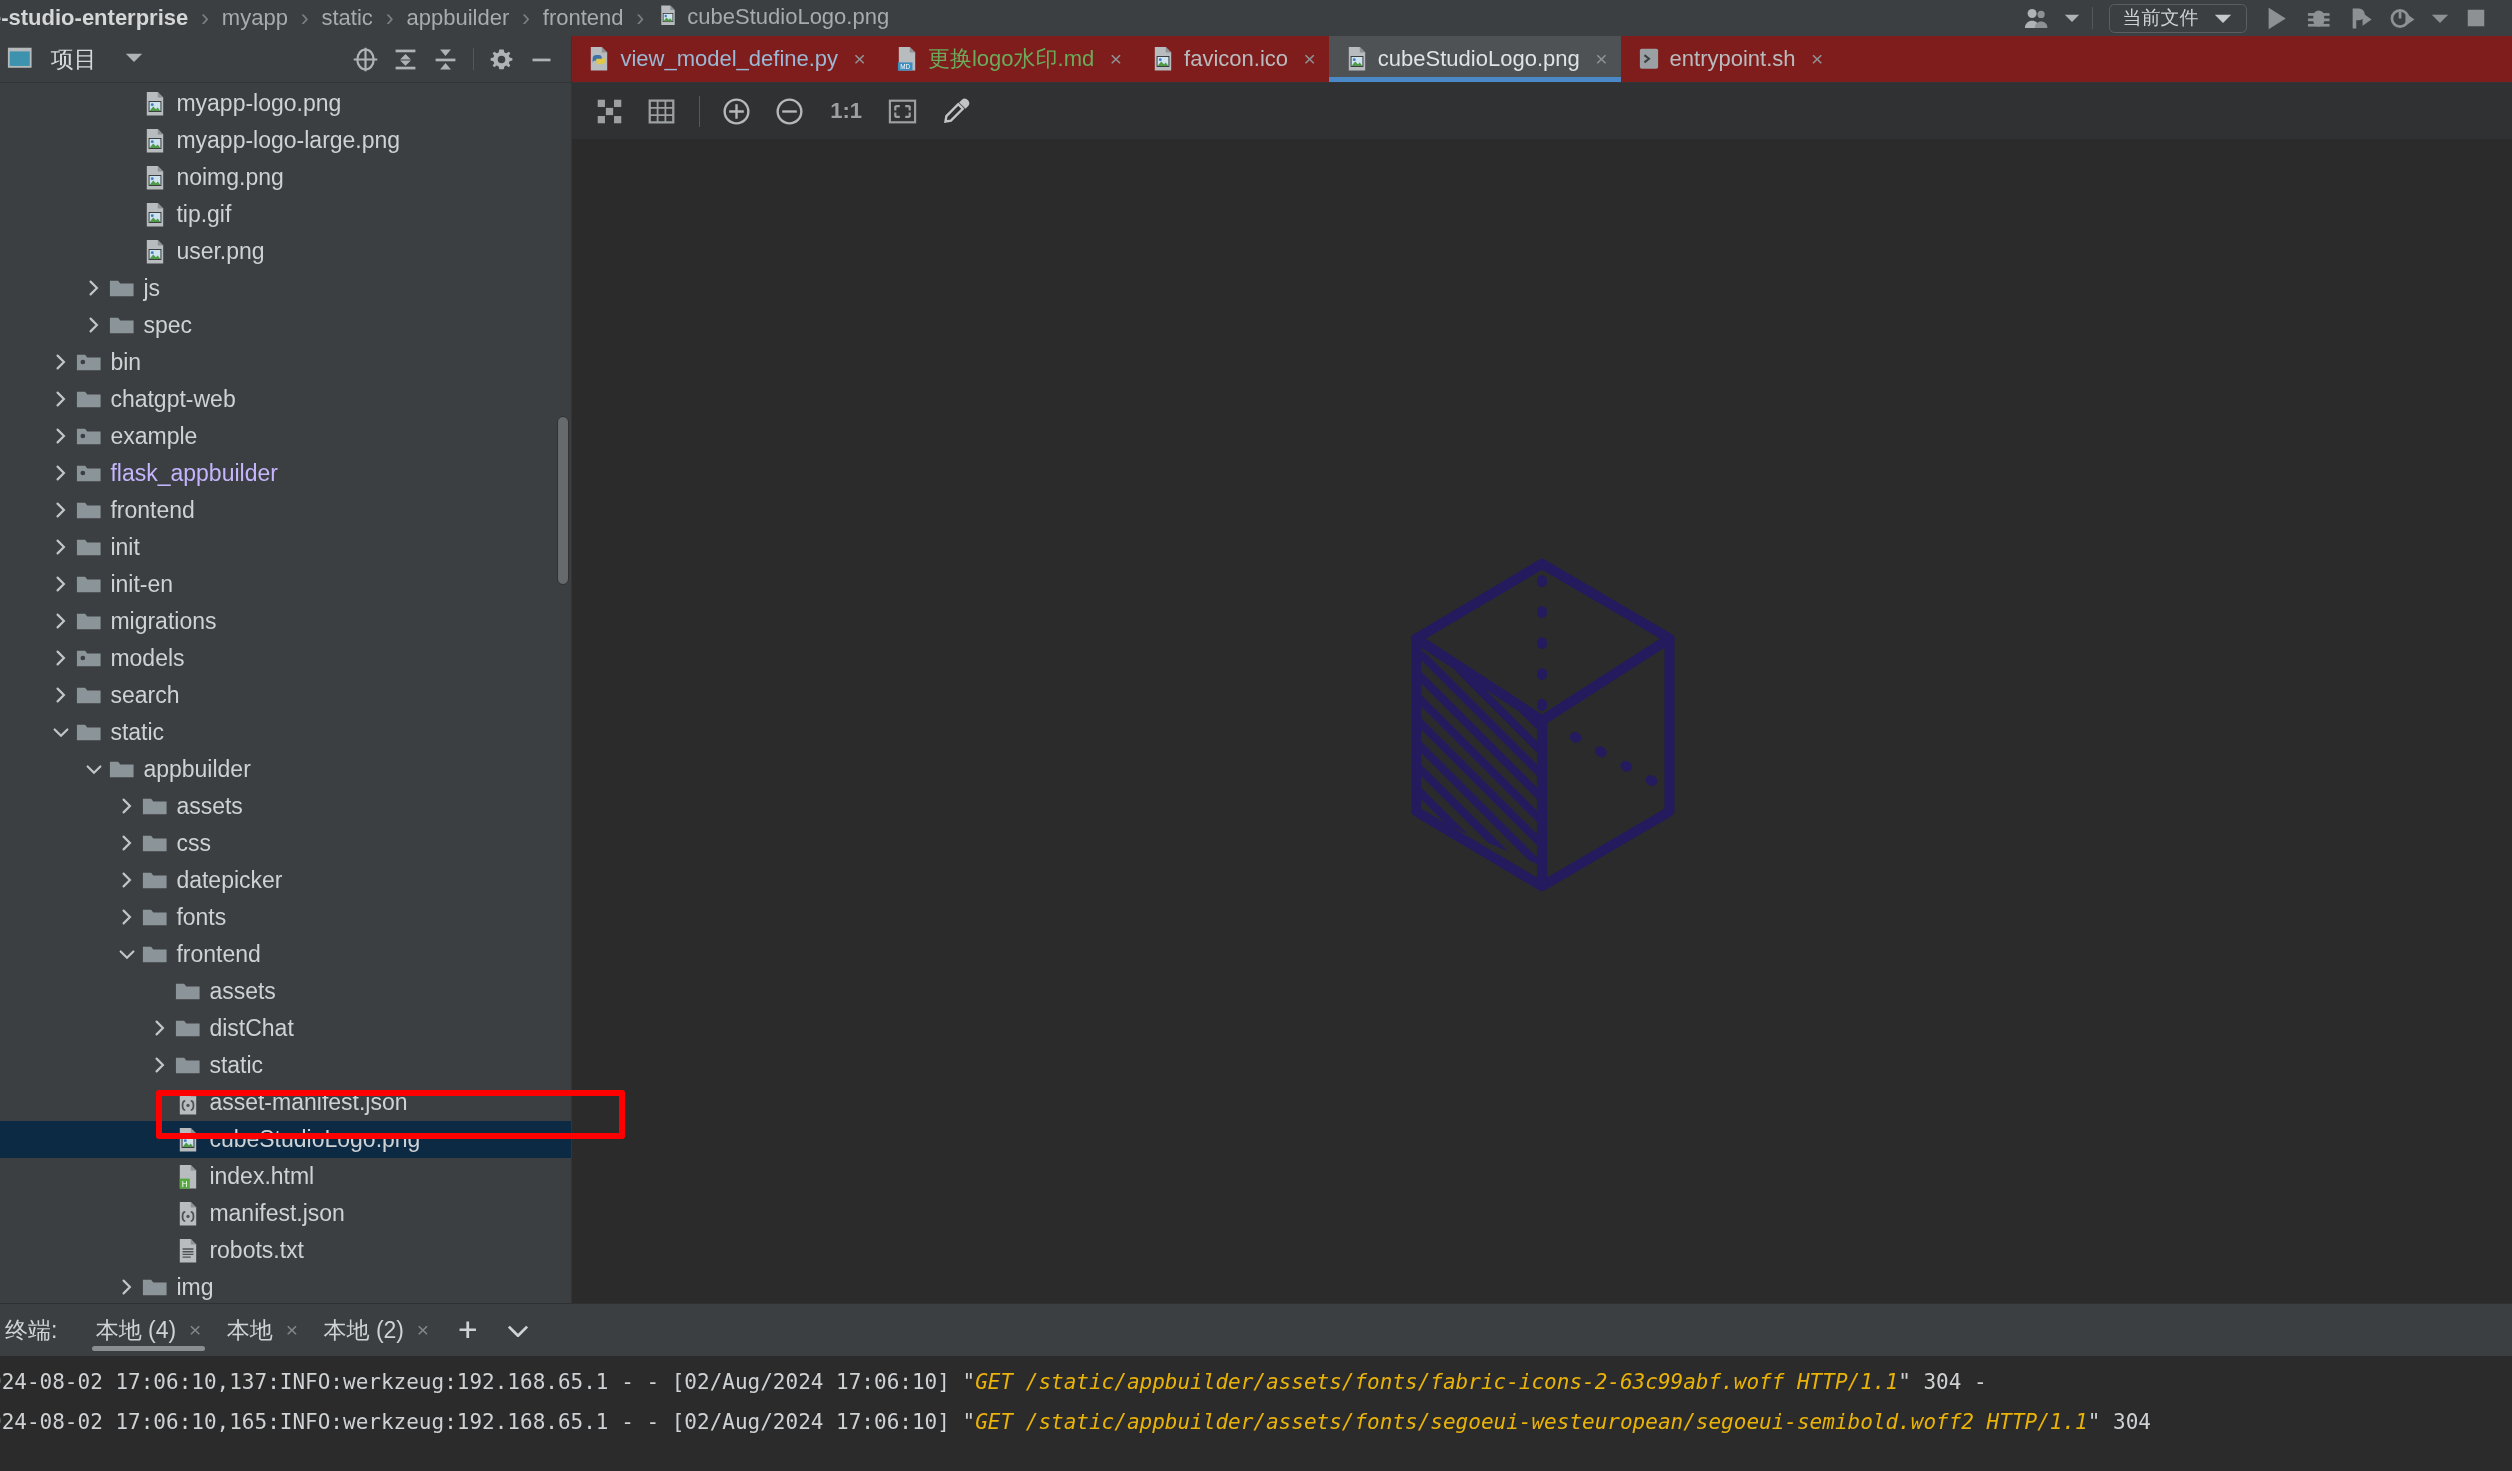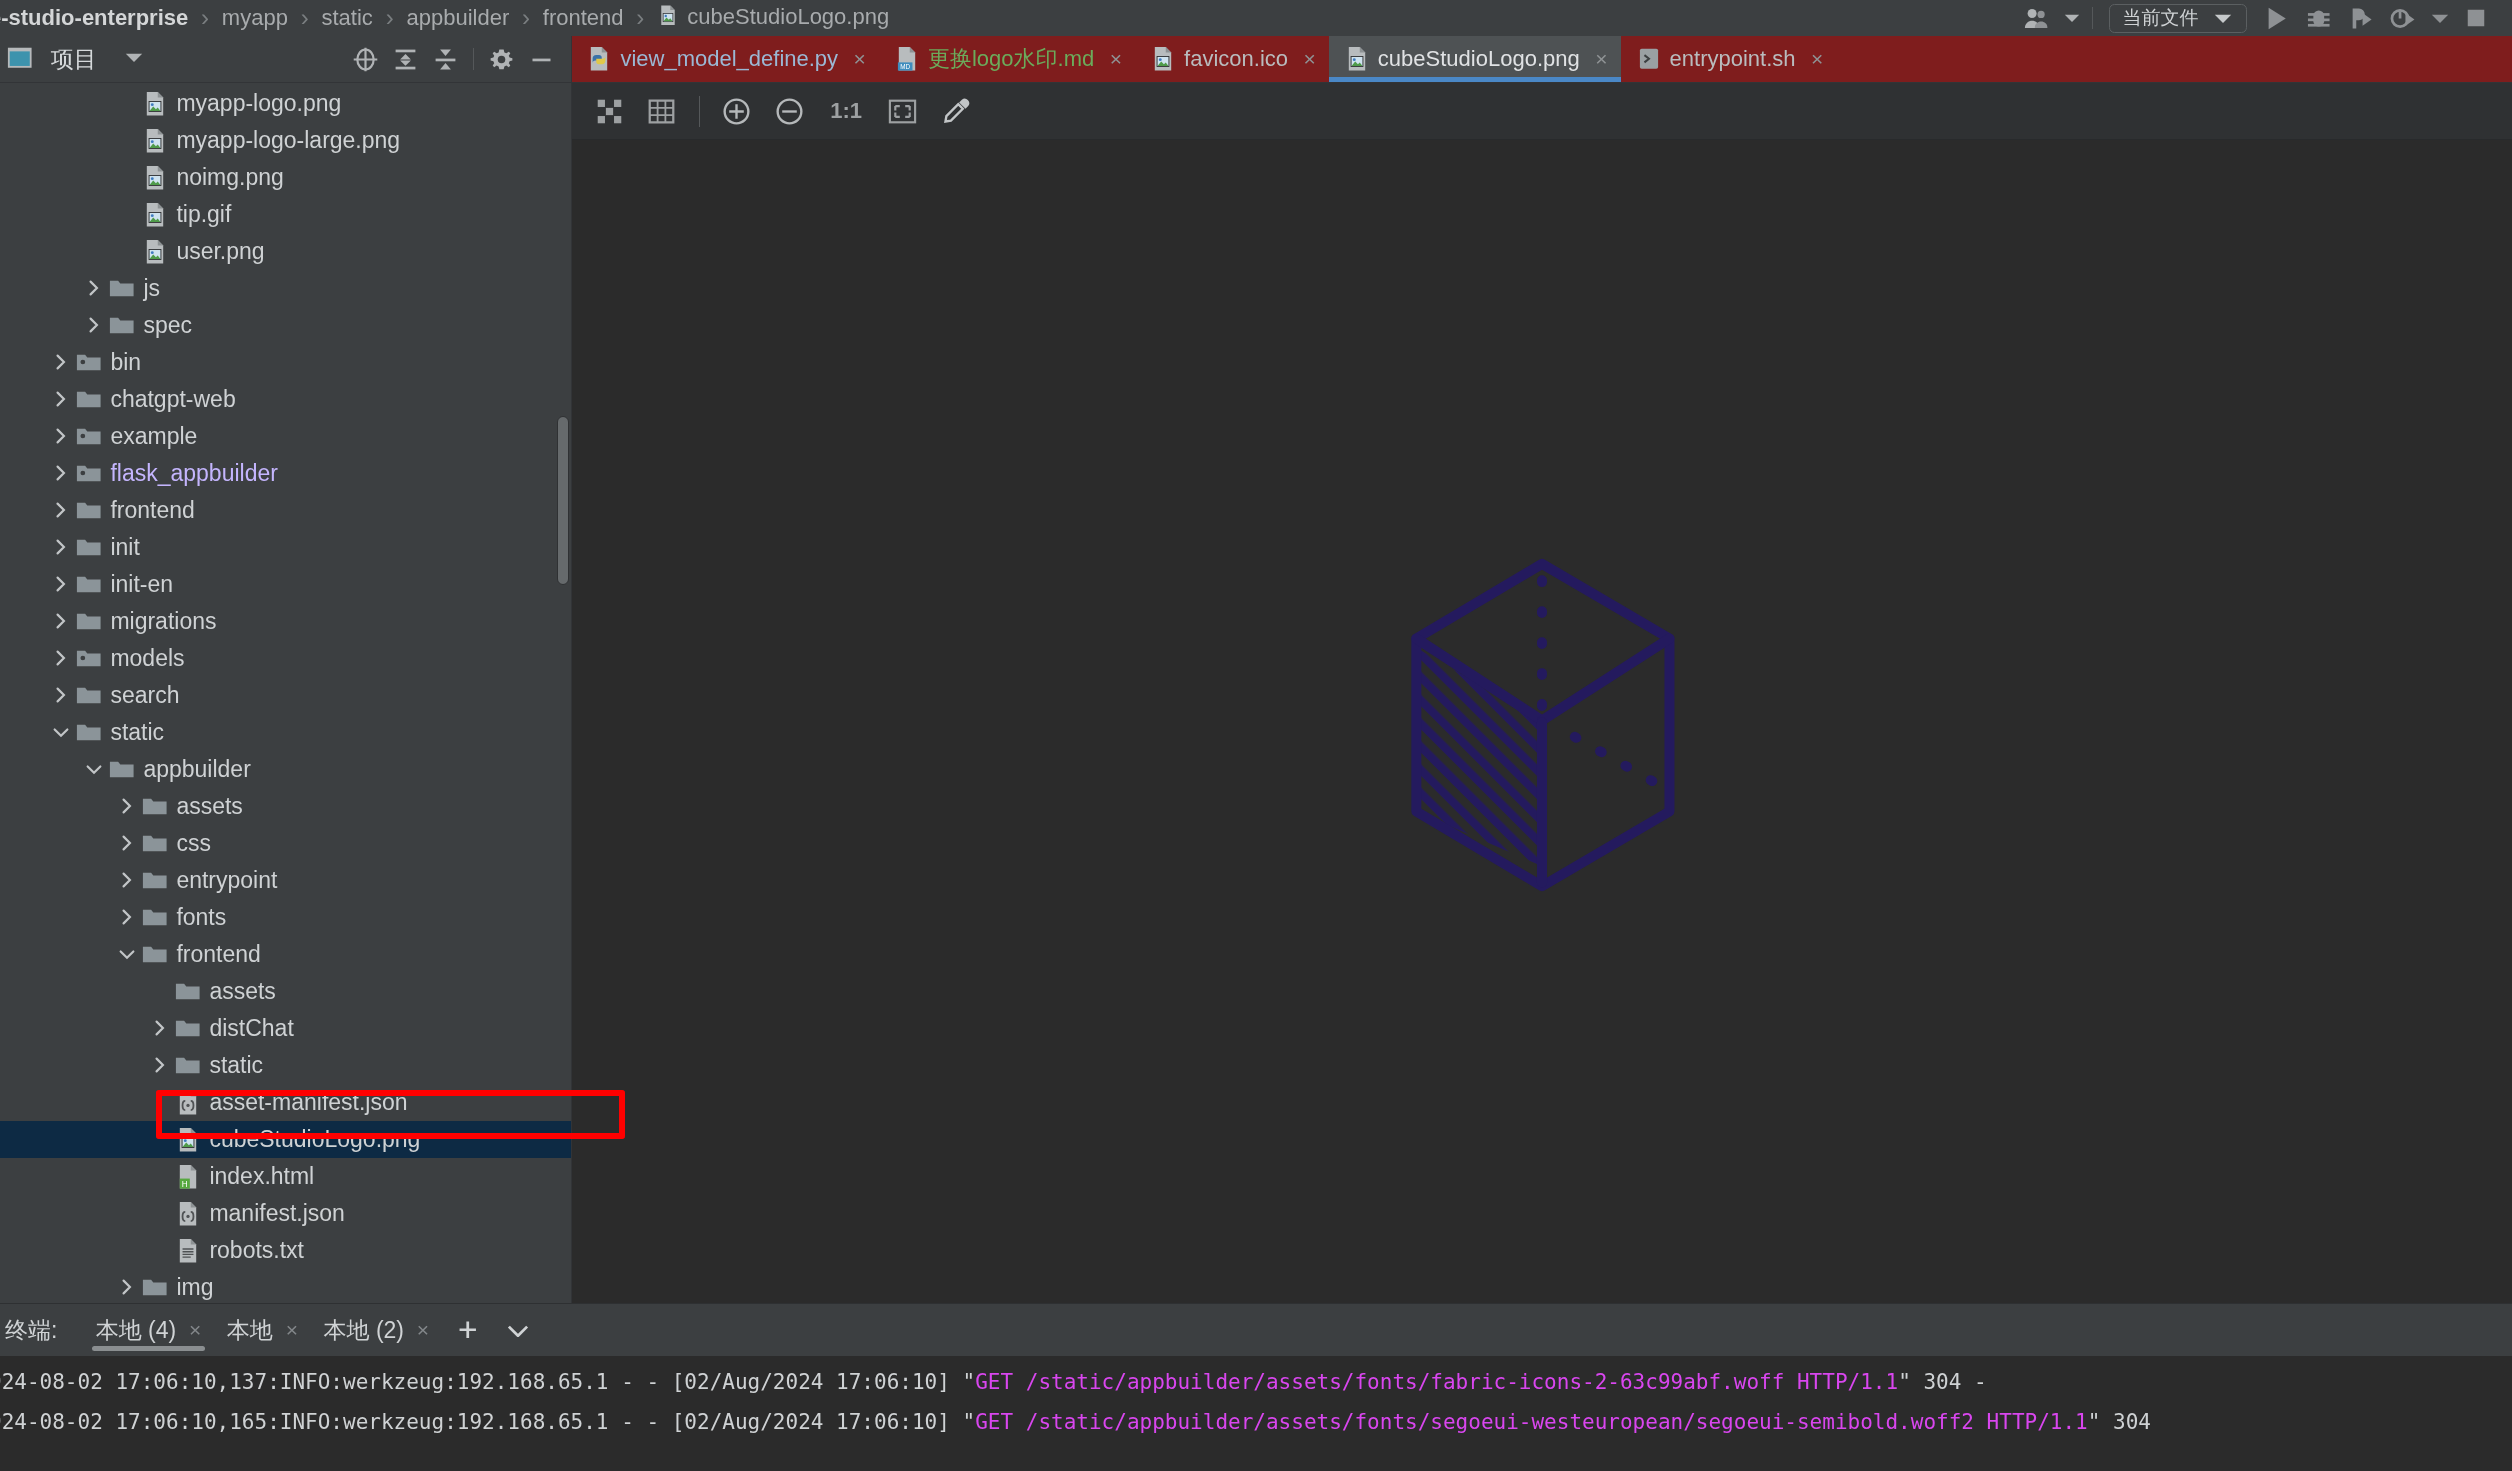--- a/index.html
+++ b/index.html
@@ -119,21 +119,21 @@
   .term-add { width: 51px; height: 53px; display: flex; align-items: center; justify-content: center; }
 
   .term-body {
     height: 115px; flex: 0 0 115px; background: #2b2b2b; overflow: hidden;
     padding: 5.5px 0 0 0;
   }
   .log-line {
     font-family: "DejaVu Sans Mono", monospace; font-size: 21px; line-height: 40px;
     color: #cfd2d4; white-space: nowrap; margin-left: -11px;
   }
-  .log-url { color: #d946ef; }
+  .log-url { color: #eab308; font-style: italic; }
 
   
   .red-box {
     position: absolute; border: 6.4px solid #ff0000; border-radius: 2.7px;
     pointer-events: none; z-index: 50;
   }
 </style>
 </head>
 <body>
 
@@ -587,21 +587,21 @@
               <span class="arrow">
                 <svg width="16.4" height="20" viewBox="0 0 18 22">
                   <path d="M5 4 L12 11 L5 18" fill="none" stroke="#c2c5c7" stroke-width="2.4" stroke-linecap="round"></path>
                 </svg>
               </span>
               <span class="ico">
                 <svg width="25.5" height="22" viewBox="0 0 28 24">
                   <path d="M1 4 h9 l2.4 3 H27 v14 H1 z" fill="#8b9499"></path>
                 </svg>
               </span>
-              <span class="lbl">entrypoint</span>
+              <span class="lbl">datepicker</span>
             </div>
             <div class="row">
               <span style="flex: 0 0 115px;"></span>
               <span class="arrow">
                 <svg width="16.4" height="20" viewBox="0 0 18 22">
                   <path d="M5 4 L12 11 L5 18" fill="none" stroke="#c2c5c7" stroke-width="2.4" stroke-linecap="round"></path>
                 </svg>
               </span>
               <span class="ico">
                 <svg width="25.5" height="22" viewBox="0 0 28 24">

